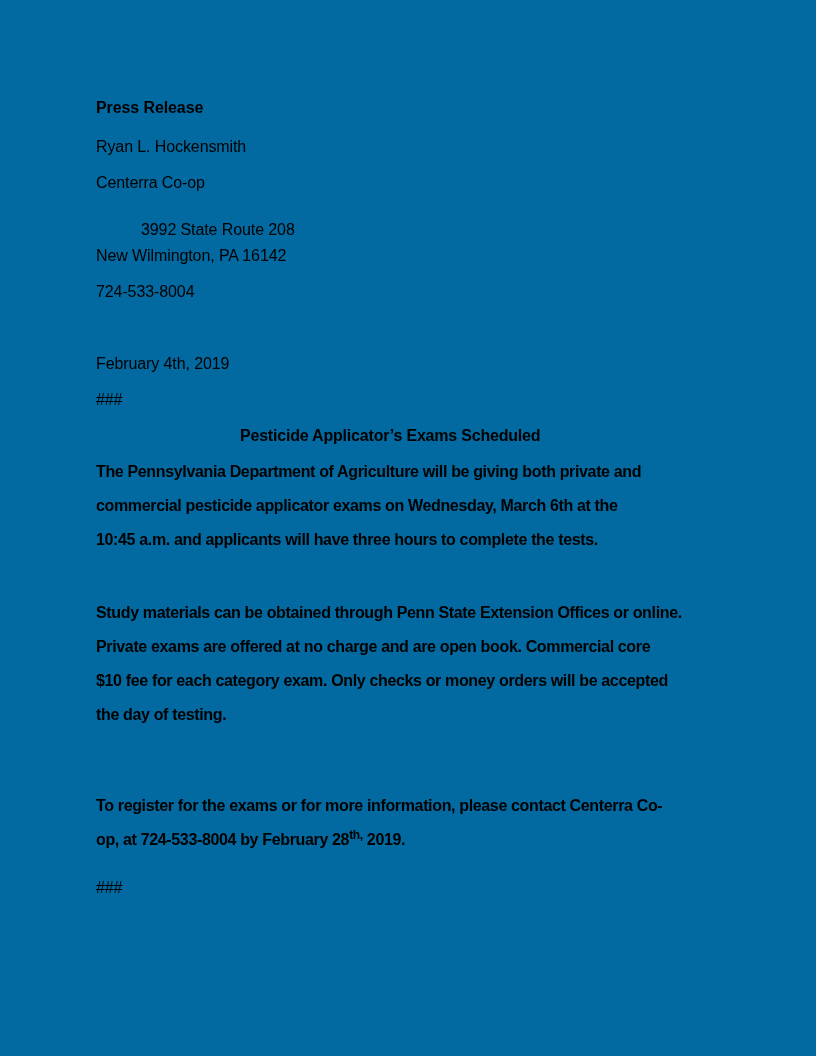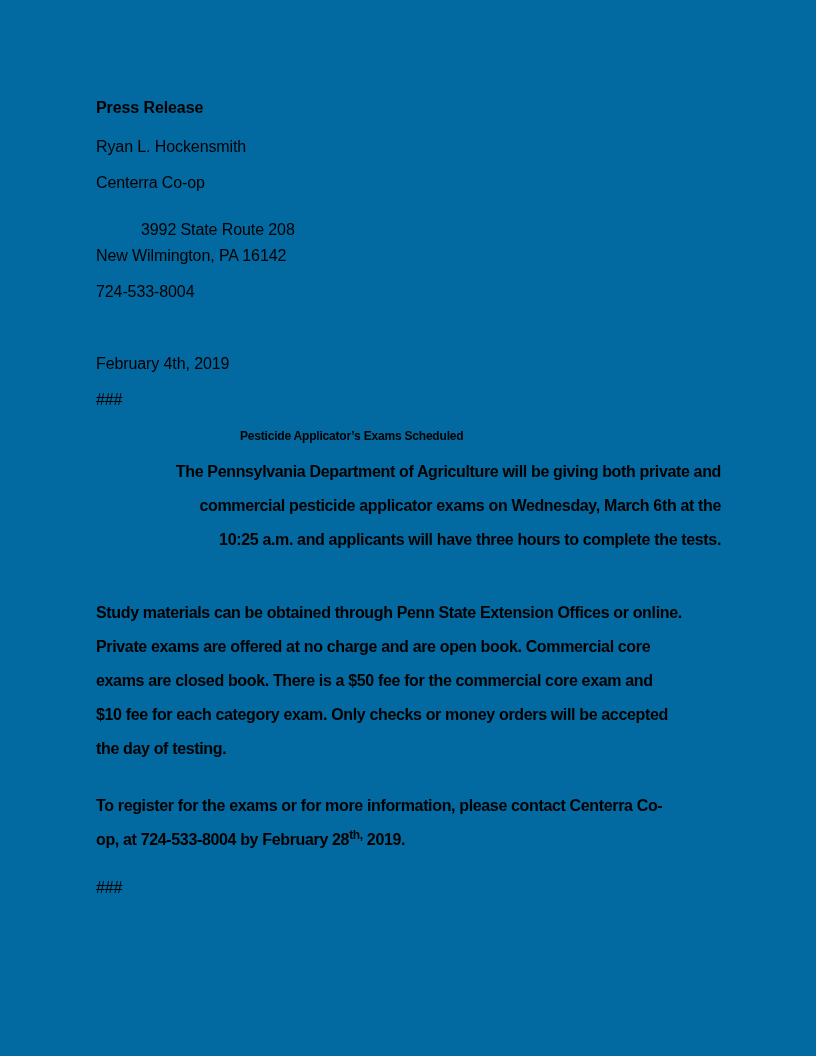--- a/index.html
+++ b/index.html
@@ -28,21 +28,21 @@
       left: 96px;
       font-size: 16px;
       line-height: 20px;
       white-space: nowrap;
       letter-spacing: -0.1px;
     }
     .bold { font-weight: bold; }
     .centered-title {
       position: absolute;
       left: 240px;
-      font-size: 12px;
+      font-size: 16px;
       line-height: 20px;
       font-weight: bold;
       white-space: nowrap;
       letter-spacing: -0.2px;
     }
     .para {
       position: absolute;
       left: 96px;
       width: 625px;
       font-size: 16px;
@@ -73,30 +73,29 @@
   <div class="line" style="top:173px;">Centerra Co-op</div>
   <div class="line" style="top:220px;margin-left:45px;">3992 State Route 208</div>
   <div class="line" style="top:246px;">New Wilmington, PA 16142</div>
   <div class="line" style="top:282px;">724-533-8004</div>
 
   <div class="line" style="top:354px;">February 4th, 2019</div>
   <div class="line" style="top:390px;">###</div>
 
   <div class="centered-title" style="top:426px;">Pesticide Applicator’s Exams Scheduled</div>
 
-  <div class="para" style="top:462px;text-align:right;">
+  <div class="para" style="top:462px;">
     <span class="pline">The Pennsylvania Department of Agriculture will be giving both private and</span>
     <span class="pline">commercial pesticide applicator exams on Wednesday, March 6th at the</span>
-    <span class="pline">10:25 a.m. and applicants will have three hours to complete the tests.</span>
+    <span class="pline">10:45 a.m. and applicants will have three hours to complete the tests.</span>
   </div>
 
   <div class="para" style="top:603px;">
     <span class="pline">Study materials can be obtained through Penn State Extension Offices or online.</span>
     <span class="pline">Private exams are offered at no charge and are open book.  Commercial core</span>
-    <span class="pline">exams are closed book.  There is a $50 fee for the commercial core exam and</span>
     <span class="pline">$10 fee for each category exam.   Only checks or money orders will be accepted</span>
     <span class="pline">the day of testing.</span>
   </div>
 
   <div class="para" style="top:796px;">
     <span class="pline">To register for the exams or for more information, please contact Centerra Co-</span>
     <span class="pline"><span>op, at 724-533-8004 by February 28</span><sup>th,</sup><span> 2019.</span></span>
   </div>
 
   <div class="line" style="top:878px;">###</div>

